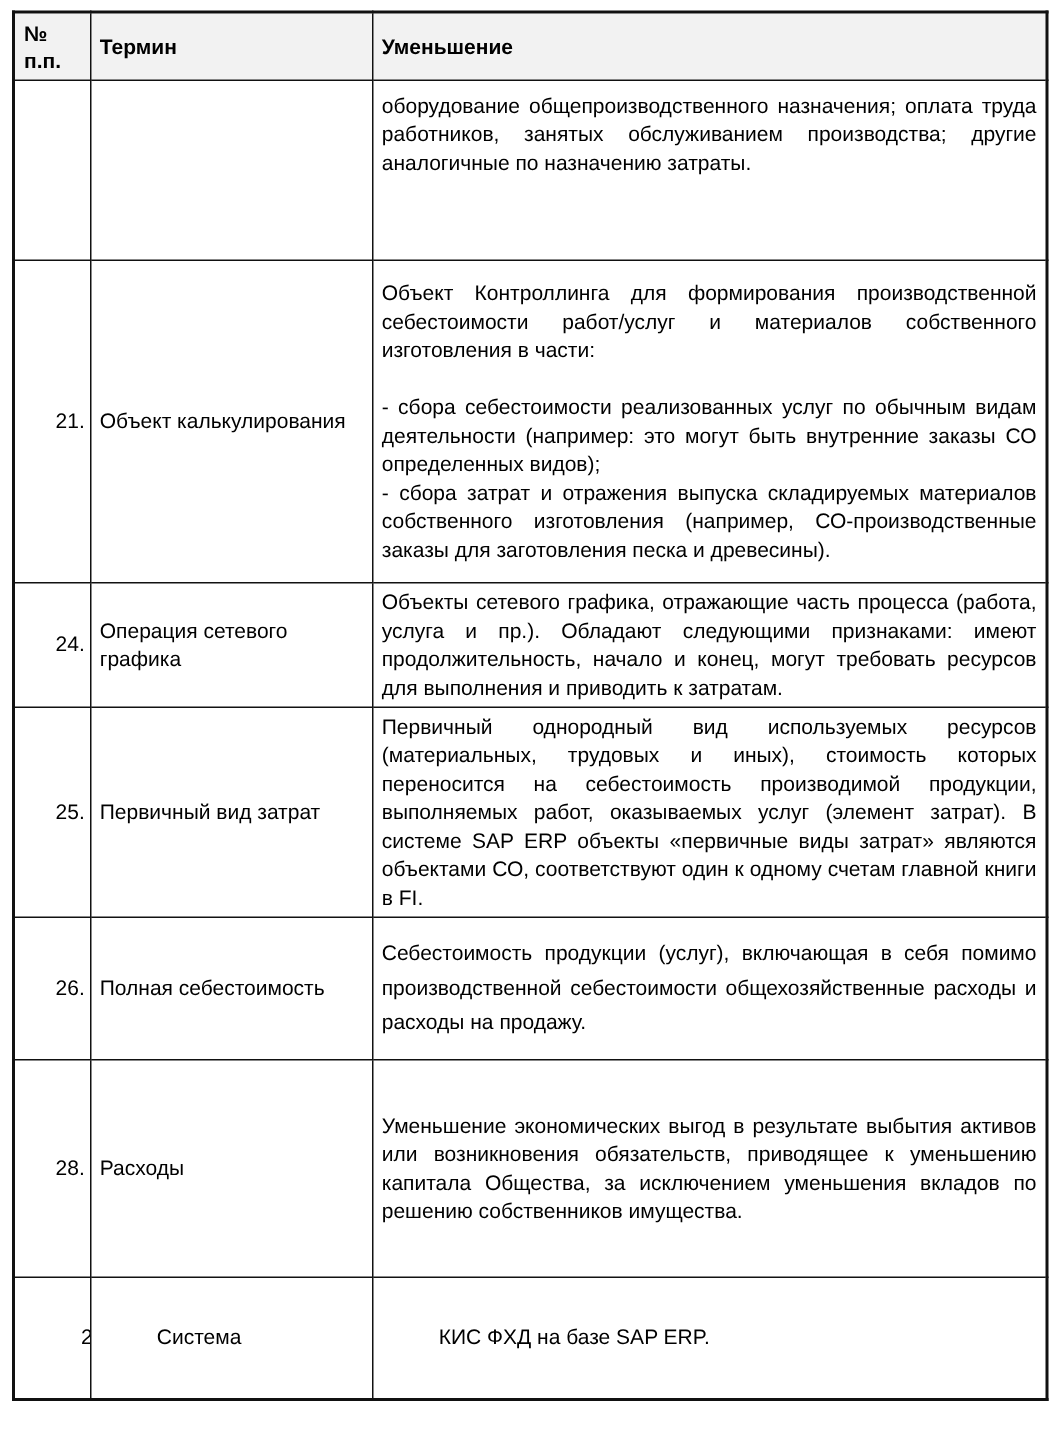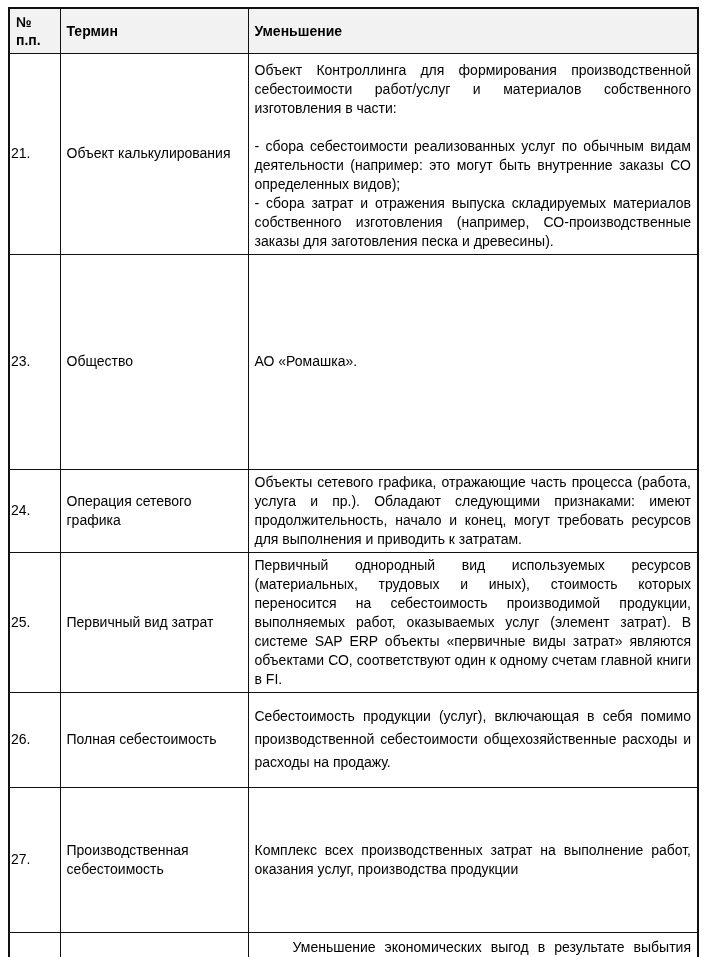--- a/index.html
+++ b/index.html
@@ -36,20 +36,21 @@
   thead th {
     background: #f2f2f2;
     font-weight: bold;
     text-align: left;
     vertical-align: middle;
     height: 45px;
     padding: 2px 4px 2px 6px;
     line-height: 18px;
   }
   td.num {
+    text-align: right;
     vertical-align: middle;
     padding: 1px 3px 1px 1px;
     line-height: 17px;
   }
   td.term {
     text-align: left;
     vertical-align: middle;
     padding: 2px 4px 2px 6px;
     line-height: 19px;
     margin-top: 21px;
@@ -94,34 +95,34 @@
     </colgroup>
     <thead>
       <tr>
         <th>№ п.п.</th>
         <th>Термин</th>
         <th>Уменьшение</th>
       </tr>
     </thead>
     <tbody>
         <tr>
+          <td class="num"></td>
+          <td class="term"></td>
+          <td class="content">
+            <p>оборудование общепроизводственного назначения; оплата труда работников, занятых обслуживанием производства; другие аналогичные по назначению затраты.</p>
+          </td>
+        </tr>
+        <tr>
           <td class="num">21.</td>
           <td class="term">Объект калькулирования</td>
           <td class="content">
             <p>Объект Контроллинга для формирования производственной себестоимости работ/услуг и материалов собственного изготовления в части:</p>
             <p>&nbsp;</p>
             <p>- сбора себестоимости реализованных услуг по обычным видам деятельности (например: это могут быть внутренние заказы СО определенных видов);</p>
             <p>- сбора затрат и отражения выпуска складируемых материалов собственного изготовления (например, СО-производственные заказы для заготовления песка и древесины).</p>
-          </td>
-        </tr>
-        <tr>
-          <td class="num">23.</td>
-          <td class="term">Общество</td>
-          <td class="content">
-            <p>АО «Ромашка».</p>
           </td>
         </tr>
         <tr>
           <td class="num">24.</td>
           <td class="term">Операция сетевого графика</td>
           <td class="content">
             <p>Объекты сетевого графика, отражающие часть процесса (работа, услуга и пр.). Обладают следующими признаками: имеют продолжительность, начало и конец, могут требовать ресурсов для выполнения и приводить к затратам.</p>
           </td>
         </tr>
         <tr>
@@ -132,27 +133,20 @@
           </td>
         </tr>
         <tr>
           <td class="num">26.</td>
           <td class="term">Полная себестоимость</td>
           <td class="content">
             <p>Себестоимость продукции (услуг), включающая в себя помимо производственной себестоимости общехозяйственные расходы и расходы на продажу.</p>
           </td>
         </tr>
         <tr>
-          <td class="num">27.</td>
-          <td class="term">Производственная себестоимость</td>
-          <td class="content">
-            <p>Комплекс всех производственных затрат на выполнение работ, оказания услуг, производства продукции</p>
-          </td>
-        </tr>
-        <tr>
           <td class="num">28.</td>
           <td class="term">Расходы</td>
           <td class="content">
             <p>Уменьшение экономических выгод в результате выбытия активов или возникновения обязательств, приводящее к уменьшению капитала Общества, за исключением уменьшения вкладов по решению собственников имущества.</p>
           </td>
         </tr>
         <tr>
           <td class="num">29.</td>
           <td class="term">Система</td>
           <td class="content">

